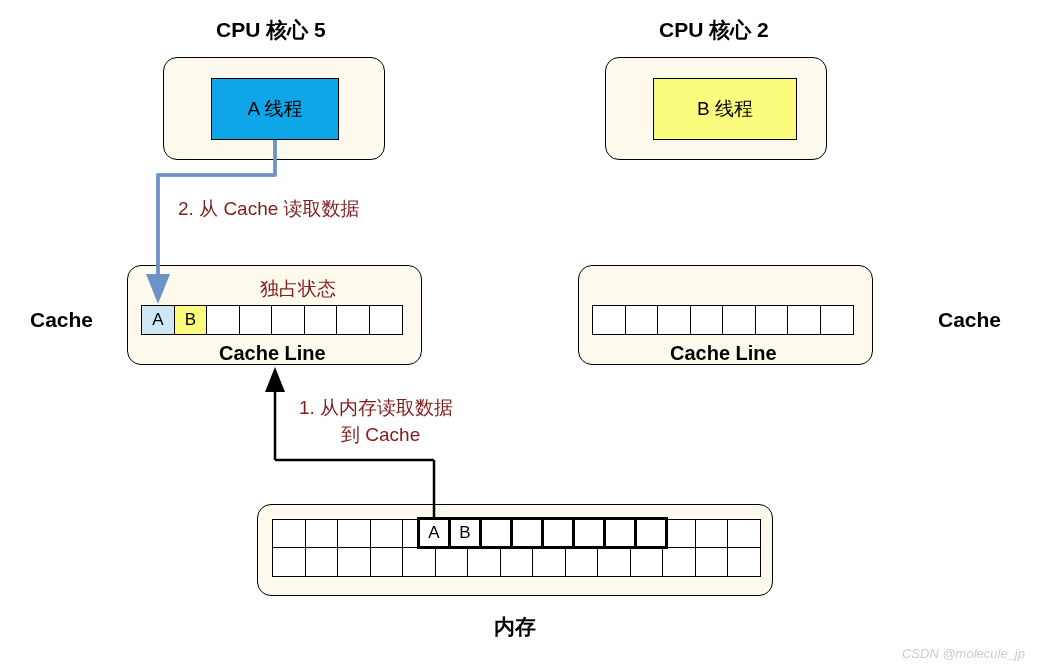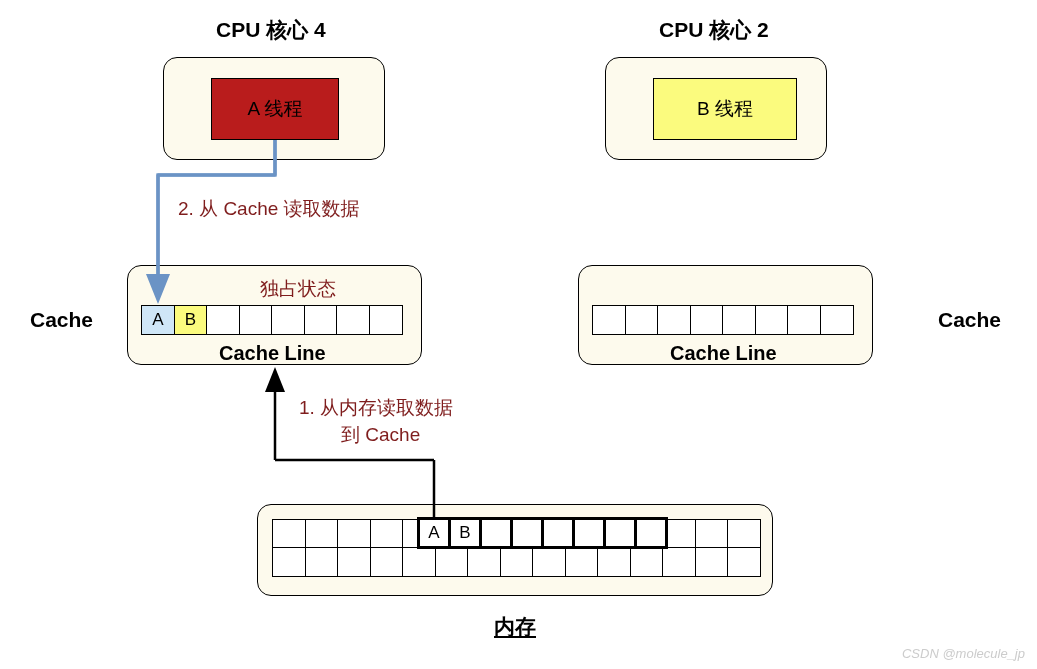--- a/index.html
+++ b/index.html
@@ -23,21 +23,21 @@
       border-radius: 14px;
     }
     .thread-box {
       position: absolute;
       border: 1.5px solid #000;
       display: flex;
       align-items: center;
       justify-content: center;
       font-size: 19px;
     }
-    .thread-a { background: #b91c1c; }
+    .thread-a { background: #0ea5e9; }
     .thread-b { background: #fbfb7e; }
     .label-text {
       position: absolute;
       font-size: 19px;
       color: #7f1d1d;
     }
     .cache-side-label {
       position: absolute;
       font-weight: bold;
       font-size: 21px;
@@ -84,21 +84,21 @@
       bottom: 8px;
       font-size: 13px;
       color: #ccc;
       font-style: italic;
     }
     svg { position: absolute; top: 0; left: 0; pointer-events: none; }
   </style>
 </head>
 <body>
 
-<div class="title" style="left:216px; top:16px;">CPU 核心 4</div>
+<div class="title" style="left:216px; top:16px;">CPU 核心 5</div>
 <div class="title" style="left:659px; top:16px;">CPU 核心 2</div>
 
 <div class="rounded-box" style="left:163px; top:57px; width:222px; height:103px;"></div>
 <div class="thread-box thread-a" style="left:211px; top:78px; width:128px; height:62px;">
   <span>A 线程</span>
 </div>
 
 <div class="rounded-box" style="left:605px; top:57px; width:222px; height:103px;"></div>
 <div class="thread-box thread-b" style="left:653px; top:78px; width:144px; height:62px;">
   <span>B 线程</span>
@@ -181,21 +181,21 @@
   <div class="mem-cell cell-a thick-cell" style="height:32px;">A</div>
   <div class="mem-cell cell-b thick-cell" style="height:32px; margin-left:-3px;">B</div>
   <div class="mem-cell thick-cell" style="height:32px; margin-left:-3px;"></div>
   <div class="mem-cell thick-cell" style="height:32px; margin-left:-3px;"></div>
   <div class="mem-cell thick-cell" style="height:32px; margin-left:-3px;"></div>
   <div class="mem-cell thick-cell" style="height:32px; margin-left:-3px;"></div>
   <div class="mem-cell thick-cell" style="height:32px; margin-left:-3px;"></div>
   <div class="mem-cell thick-cell" style="height:32px; margin-left:-3px;"></div>
 </div>
 
-<div class="title" style="left:494px; top:613px;text-decoration:underline;">内存</div>
+<div class="title" style="left:494px; top:613px;">内存</div>
 
 <div class="watermark">CSDN @molecule_jp</div>
 
 <svg width="1037" height="669">
   <defs>
     <marker id="arrowhead-blue" markerWidth="10" markerHeight="8" refX="8" refY="4" orient="auto">
       <polygon points="0 0, 10 4, 0 8" fill="#6b93c5"></polygon>
     </marker>
     <marker id="arrowhead-black" markerWidth="10" markerHeight="8" refX="8" refY="4" orient="auto">
       <polygon points="0 0, 10 4, 0 8" fill="#000"></polygon>

